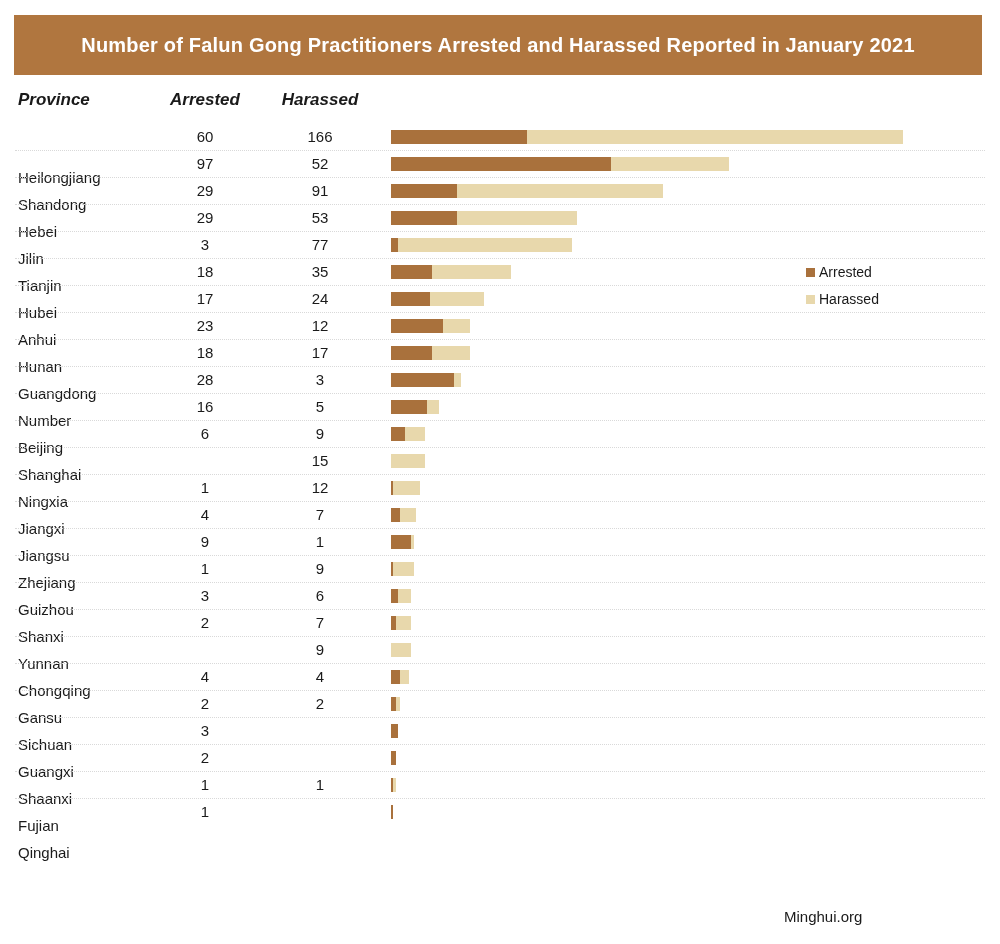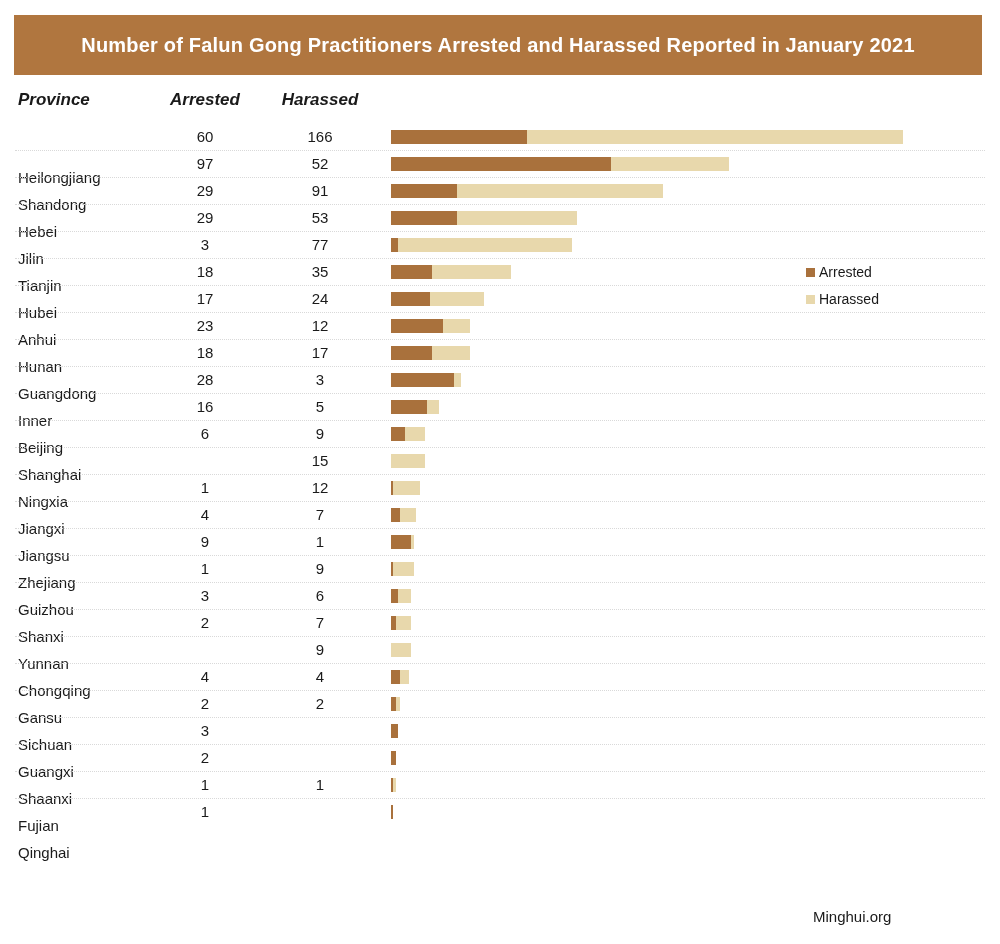--- a/index.html
+++ b/index.html
@@ -89,21 +89,21 @@
     flex: 0 0 auto;
   }
   .legend-item .lbl { font-size: 14px; }
   #legend-arrested { top: 264px; }
   #legend-harassed { top: 291px; }
   #legend-arrested .swatch { background: var(--arrested, #A9713C); }
   #legend-harassed .swatch { background: var(--harassed, #E8D8AC); }
 
   .footer {
     position: absolute;
-    left: 813px; top: 908px;
+    left: 784px; top: 908px;
     font-size: 15px;
   }
 </style>
 </head>
 <body>
 
 <div id="canvas">
 
   <div class="banner">Number of Falun Gong Practitioners Arrested and Harassed Reported in January 2021</div>
 
@@ -189,21 +189,21 @@
       <div class="row">
         <span class="prov">Guangdong</span>
         <span class="num a">18</span>
         <span class="num h">17</span>
         <div class="bar">
           <div class="seg seg-arrested" style="width: 40.78px;"></div>
           <div class="seg seg-harassed" style="width: 38.51px;"></div>
         </div>
       </div>
       <div class="row">
-        <span class="prov">Inner</span>
+        <span class="prov">Number</span>
         <span class="num a">28</span>
         <span class="num h">3</span>
         <div class="bar">
           <div class="seg seg-arrested" style="width: 63.43px;"></div>
           <div class="seg seg-harassed" style="width: 6.8px;"></div>
         </div>
       </div>
       <div class="row">
         <span class="prov">Beijing</span>
         <span class="num a">16</span>

